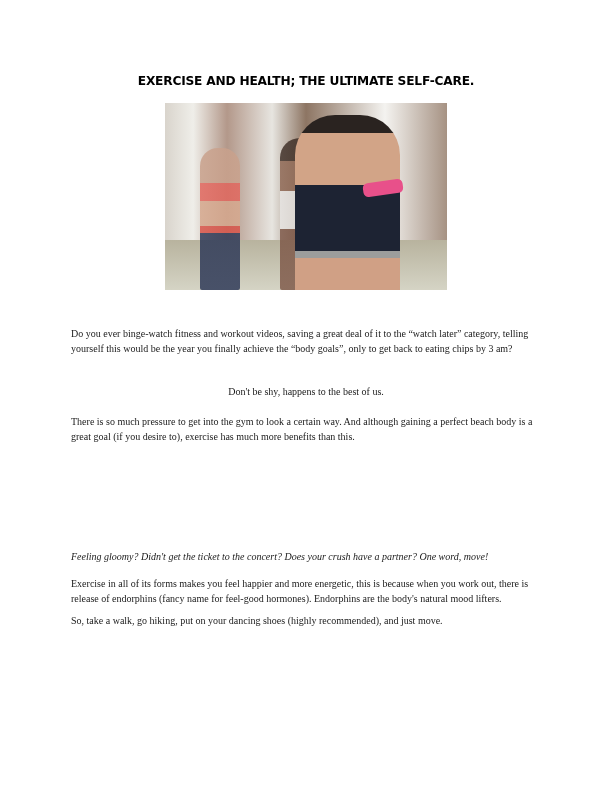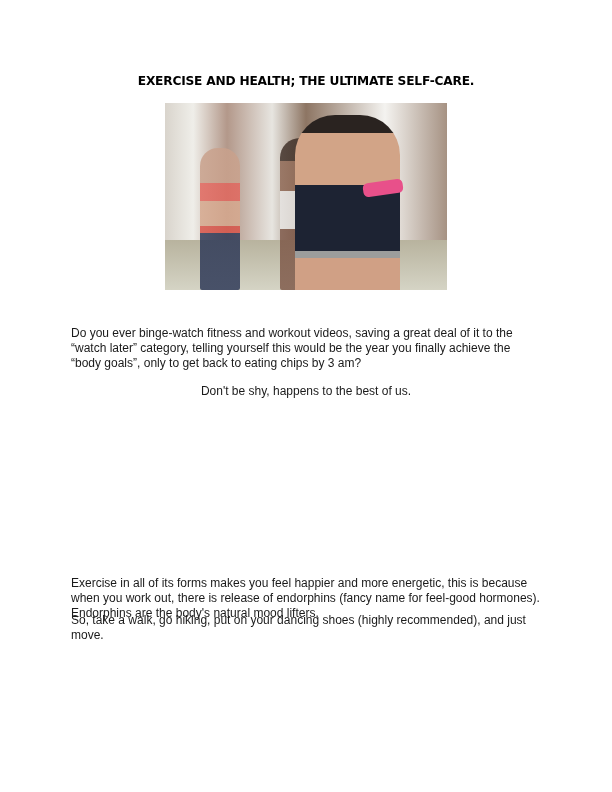--- a/index.html
+++ b/index.html
@@ -15,21 +15,21 @@
       background: linear-gradient(90deg, #d9d4cc 0%, #efeee9 10%, #b3988a 22%, #e7e5e0 38%, #8d7563 50%, #f4f3f0 78%, #a69283 100%);
     }
     .hero .floor { position: absolute; left: 0; right: 0; bottom: 0; height: 50px; background: linear-gradient(180deg, #b8b39e, #d5d4c5); }
     .hero .fig1 { position: absolute; left: 35px; top: 45px; width: 40px; height: 142px; background: linear-gradient(180deg, #c9a18c 0 25%, #e1675e 25% 37%, #d6a88e 37% 55%, #d8544a 55% 60%, #2f3a58 60% 100%); border-radius: 18px 18px 2px 2px; opacity: 0.85; }
     .hero .fig2 { position: absolute; left: 115px; top: 35px; width: 45px; height: 152px; background: linear-gradient(180deg, #3a2a22 0 15%, #8c6450 15% 35%, #e8e6e4 35% 60%, #7b5444 60% 100%); border-radius: 20px 20px 2px 2px; opacity: 0.8; }
     .hero .fig3 { position: absolute; left: 130px; top: 12px; width: 105px; height: 175px; border-radius: 40px 40px 0 0;
       background: linear-gradient(180deg, #2a2320 0 10%, #d2a487 10% 40%, #1d2333 40% 78%, #9c9d9c 78% 82%, #d0a085 82% 100%); }
     .hero .dumbbell { position: absolute; left: 198px; top: 78px; width: 40px; height: 14px; background: #e8508a; border-radius: 5px; transform: rotate(-8deg); }
     .text {
       position: absolute; left: 71px; width: 470px;
-      font-family: Liberation Sans, sans-serif; font-size: 12px; line-height: 15px; color: #1a1a1a;
+      font-family: Liberation Serif, serif; font-size: 10px; line-height: 15px; color: #1a1a1a;
     }
     .text p { margin: 0; }
     .bold { font-weight: bold; color: #000; }
     .italic { font-style: italic; }
   </style>
 </head>
 <body>
 
 <div class="page">
 
@@ -44,24 +44,30 @@
   </div>
 
   <div class="text" style="top:326px;">
     <p>Do you ever binge-watch fitness and workout videos, saving a great deal of it to the “watch later” category, telling yourself this would be the year you finally achieve the “body goals”, only to get back to eating chips by 3 am?</p>
   </div>
 
   <div class="text" style="top:384px;text-align:center;">
     <p>Don't be shy, happens to the best of us.</p>
   </div>
 
+  <div class="text" style="top:414px;">
+    <p>There is so much pressure to get into the gym to look a certain way. And although gaining a perfect beach body is a great goal (if you desire to), exercise has much more benefits than this.</p>
+  </div>
 
 
 
 
+  <div class="text italic" style="top:549px;">
+    <p>Feeling gloomy? Didn't get the ticket to the concert? Does your crush have a partner? One word, move!</p>
+  </div>
 
   <div class="text" style="top:576px;">
     <p>Exercise in all of its forms makes you feel happier and more energetic, this is because when you work out, there is release of endorphins (fancy name for feel-good hormones). Endorphins are the body's natural mood lifters.</p>
   </div>
 
   <div class="text" style="top:613px;">
     <p>So, take a walk, go hiking, put on your dancing shoes (highly recommended), and just move.</p>
   </div>
 
 </div>

